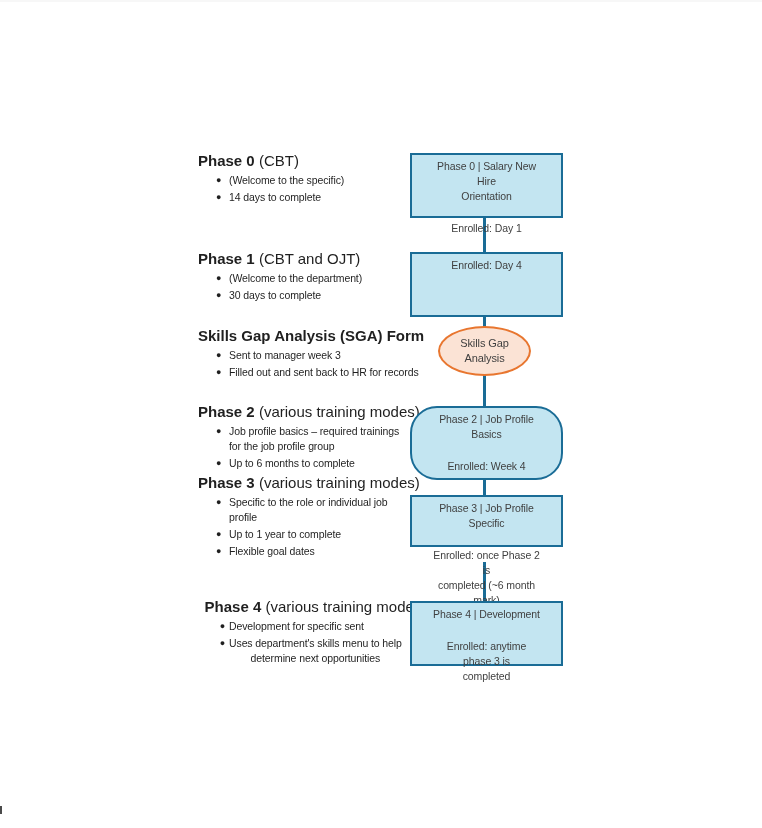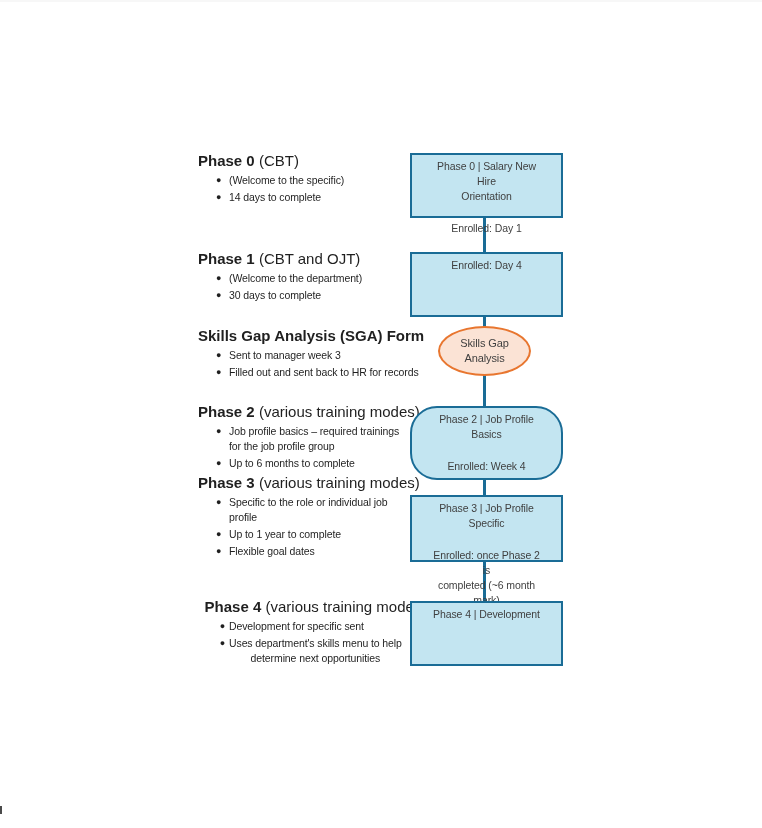--- a/index.html
+++ b/index.html
@@ -227,23 +227,25 @@
 <div class="ellipse">
   <div class="ellipse-label">Skills Gap
 Analysis</div>
 </div>
 
 <div class="flowbox" style="top:406px;height:74px;border-radius:27px;">
   <div class="box-title">Phase 2 | Job Profile Basics</div>
   <div class="box-subtitle">Enrolled: Week 4</div>
 </div>
 
-<div class="flowbox" style="top:495px;height:67px;">
+<div class="flowbox" style="top:495px;height:52px;">
   <div class="box-title">Phase 3 | Job Profile Specific</div>
   <div class="box-subtitle">Enrolled: once Phase 2 is
 completed (~6 month mark)</div>
 </div>
 
 <div class="flowbox" style="top:601px;height:65px;">
   <div class="box-title">Phase 4 | Development</div>
+  <div class="box-subtitle">Enrolled: anytime phase 3 is
+completed</div>
 </div>
 
 <div class="edge-artifact"></div>
 
 </body></html>

